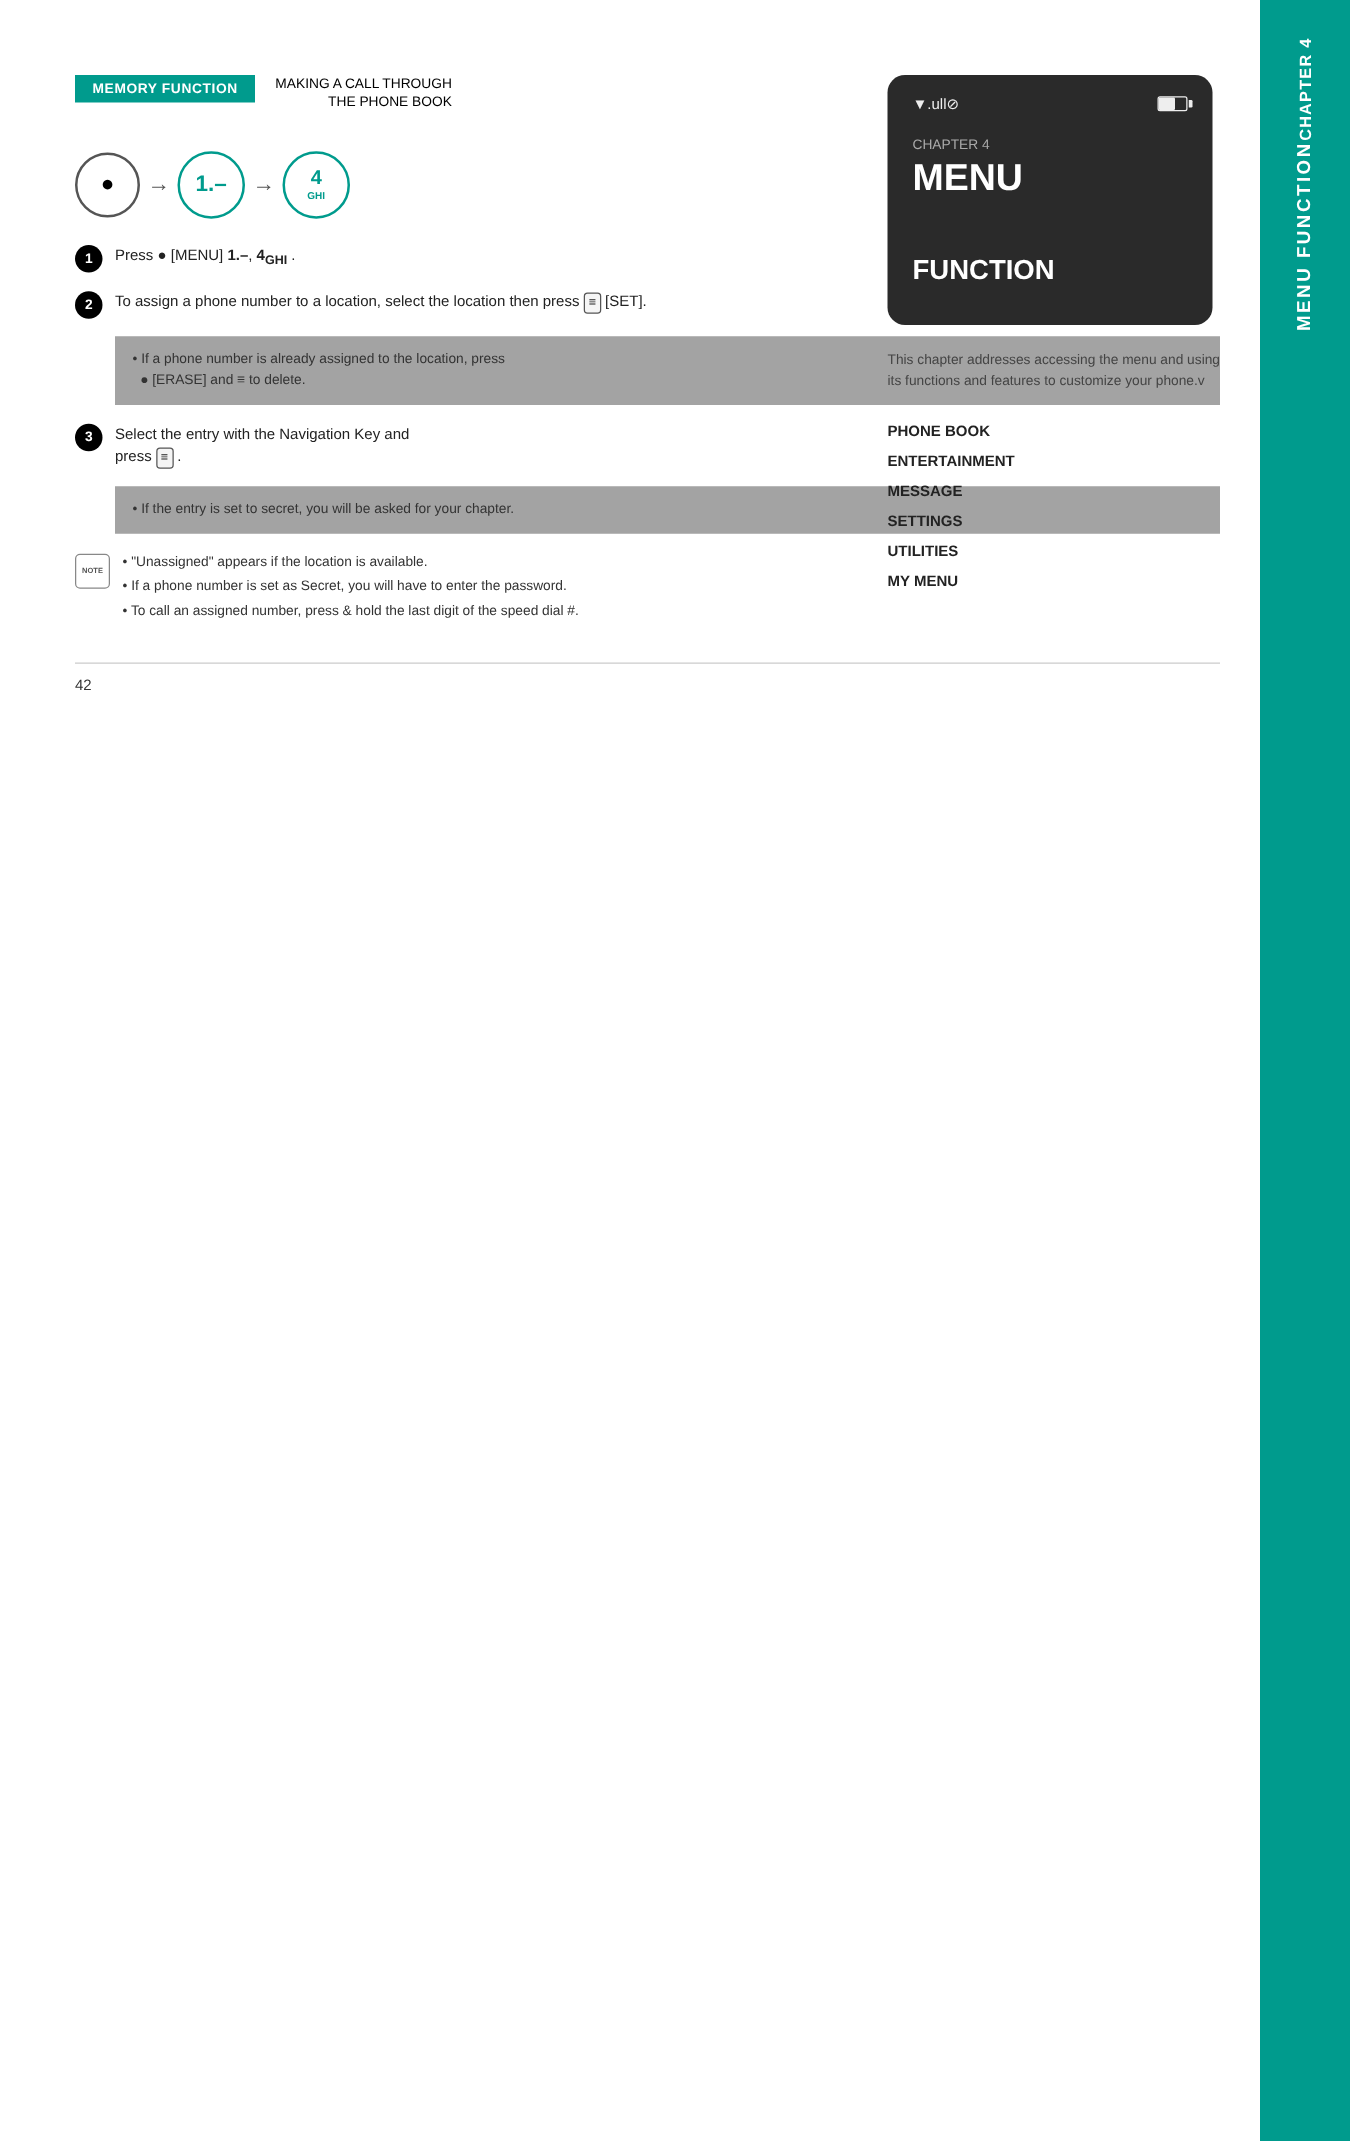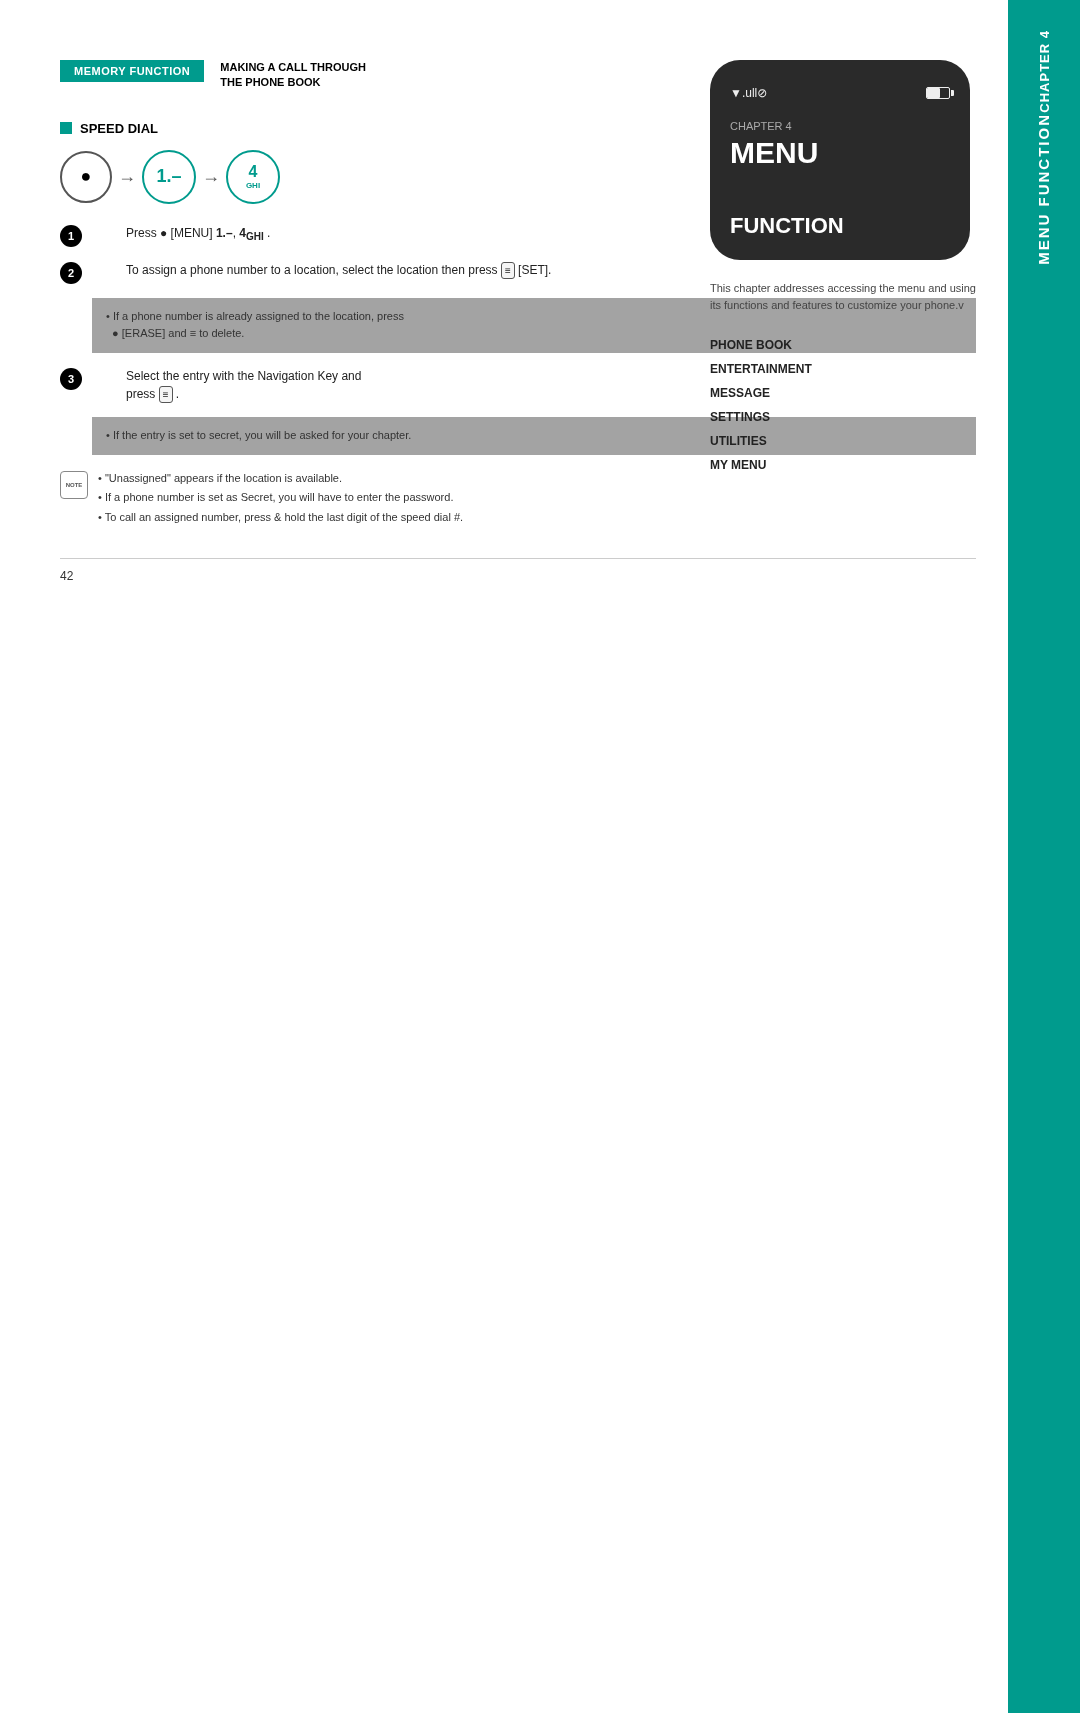--- a/index.html
+++ b/index.html
@@ -67,23 +67,24 @@
       color: #fff;
       font-size: 11px;
       font-weight: bold;
       padding: 5px 14px;
       letter-spacing: 0.5px;
       white-space: nowrap;
     }
     .header-title {
       margin-left: 16px;
       font-size: 11px;
-      font-weight: bold;
+      font-weight: normal;
       color: #000;
       line-height: 1.4;
+      text-align: right;
     }
 
     
     .speed-dial-label {
       display: flex;
       align-items: center;
       font-size: 13px;
       font-weight: bold;
       margin-bottom: 14px;
     }
@@ -174,21 +175,20 @@
       align-items: center;
       justify-content: center;
       flex-shrink: 0;
       margin-right: 10px;
       margin-top: 1px;
     }
     .step-text {
       font-size: 12px;
       color: #222;
       line-height: 1.5;
-      margin-left: 34px;
     }
     .step-text strong {
       font-weight: bold;
     }
     .key-inline {
       display: inline-block;
       border: 1px solid #555;
       border-radius: 3px;
       font-size: 10px;
       padding: 0 3px;
@@ -261,22 +261,22 @@
       right: 90px;
       top: 60px;
       width: 280px;
     }
 
     
     .phone-mockup {
       width: 260px;
       height: 200px;
       background: #2a2a2a;
-      border-radius: 30px;
-      padding: 26px 20px;
+      border-radius: 14px;
+      padding: 16px 20px;
       color: #fff;
       margin-bottom: 20px;
       position: relative;
     }
     .phone-status-bar {
       display: flex;
       justify-content: space-between;
       align-items: center;
       margin-bottom: 20px;
     }
@@ -351,21 +351,20 @@
 <div class="main">
 
   <div class="header">
     <div class="memory-badge">MEMORY FUNCTION</div>
     <div class="header-title">
       <div>MAKING A CALL THROUGH</div>
       <div>THE PHONE BOOK</div>
     </div>
   </div>
 
-  <div class="speed-dial-label">SPEED DIAL</div>
 
   <div class="dial-row">
     <div class="dial-btn dot-btn">●</div>
     <div class="dial-arrow">→</div>
     <div class="dial-btn-1">1.–</div>
     <div class="dial-arrow">→</div>
     <div class="dial-btn-4">
       <span>4</span>
       <span class="dial-sub">GHI</span>
     </div>

